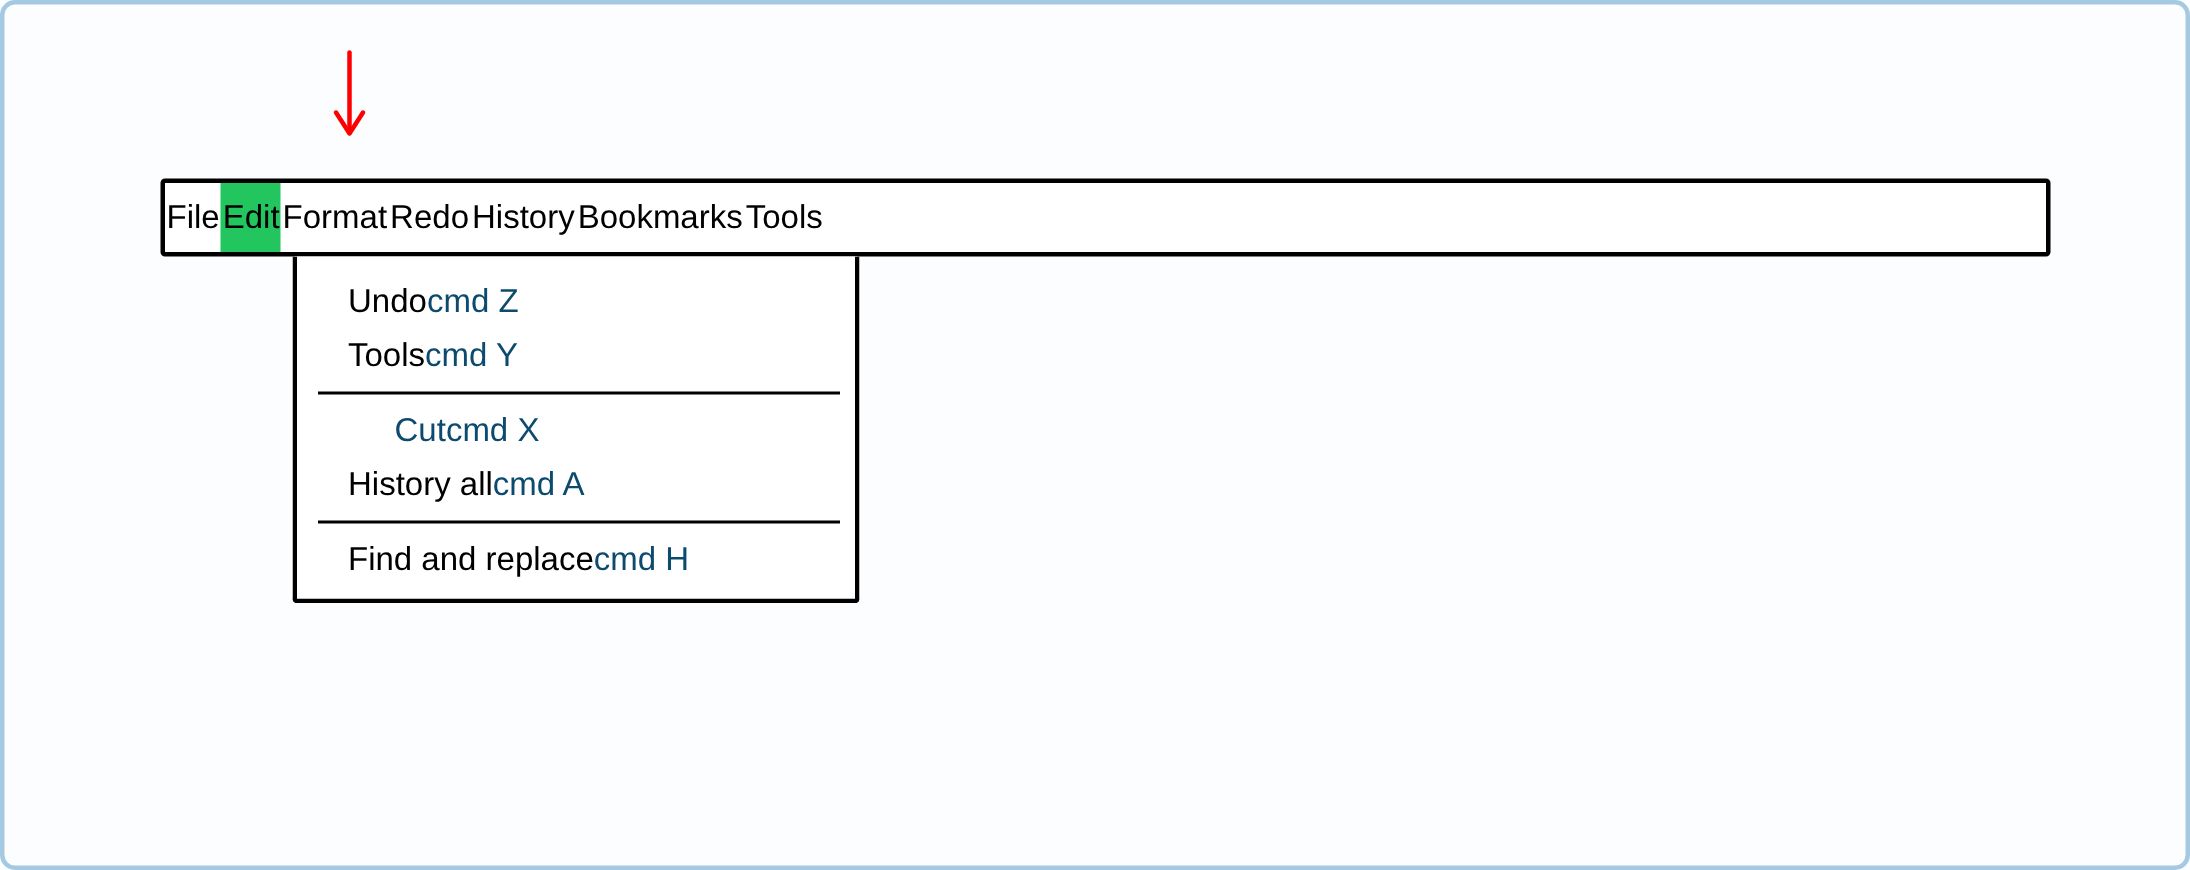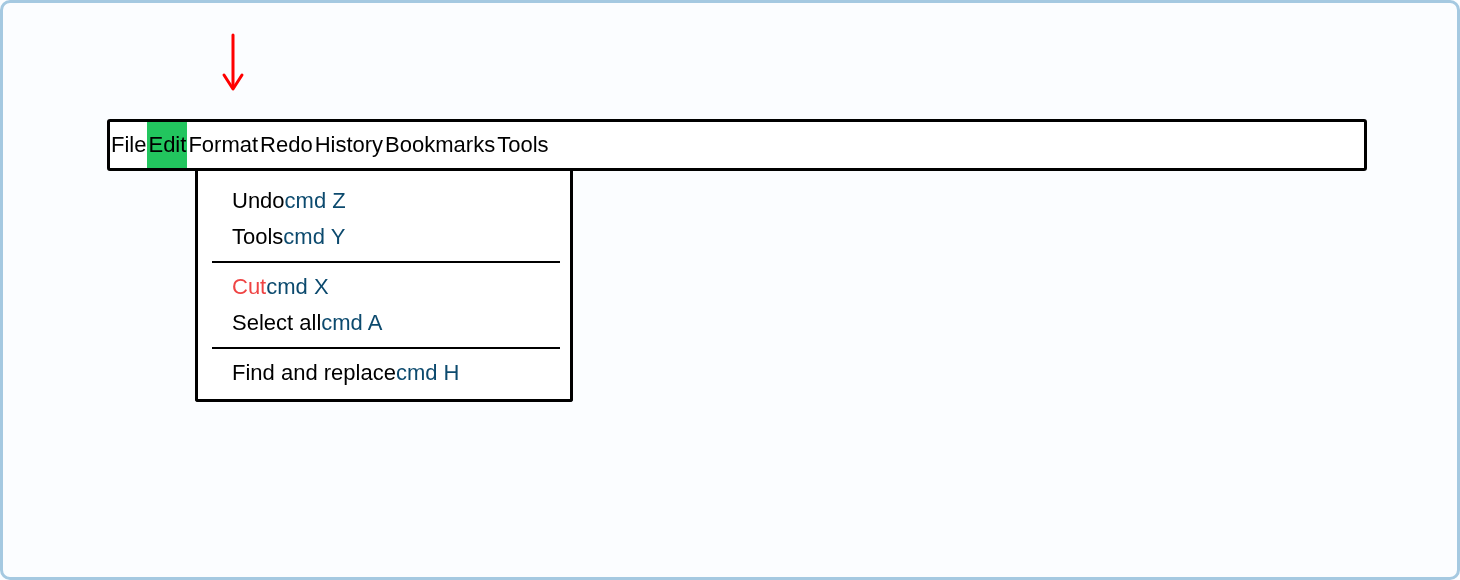--- a/index.html
+++ b/index.html
@@ -59,21 +59,22 @@
     .dropdown-item {
       display: flex;
       justify-content: flex-start;
       align-items: center;
       padding: 5px 20px 5px 34px;
       font-size: 22px;
       cursor: pointer;
       user-select: none;
     }
     .dropdown-item .label.disabled {
-      color: #ef4444;
+      color: #0c4a6e;
+      margin-left: 31px;
     }
     .dropdown-item .shortcut {
       color: #0c4a6e;
     }
     .separator {
       height: 2px;
       background: #000;
       margin: 6px 10px 6px 14px;
     }
   </style>
@@ -119,21 +120,21 @@
   <div class="dropdown-item">
     <span class="label">Tools</span>
     <span class="shortcut">cmd Y</span>
   </div>
   <div class="separator"></div>
   <div class="dropdown-item">
     <span class="label disabled">Cut</span>
     <span class="shortcut">cmd X</span>
   </div>
   <div class="dropdown-item">
-    <span class="label">Select all</span>
+    <span class="label">History all</span>
     <span class="shortcut">cmd A</span>
   </div>
   <div class="separator"></div>
   <div class="dropdown-item">
     <span class="label">Find and replace</span>
     <span class="shortcut">cmd H</span>
   </div>
 </div>
 
 </body></html>

